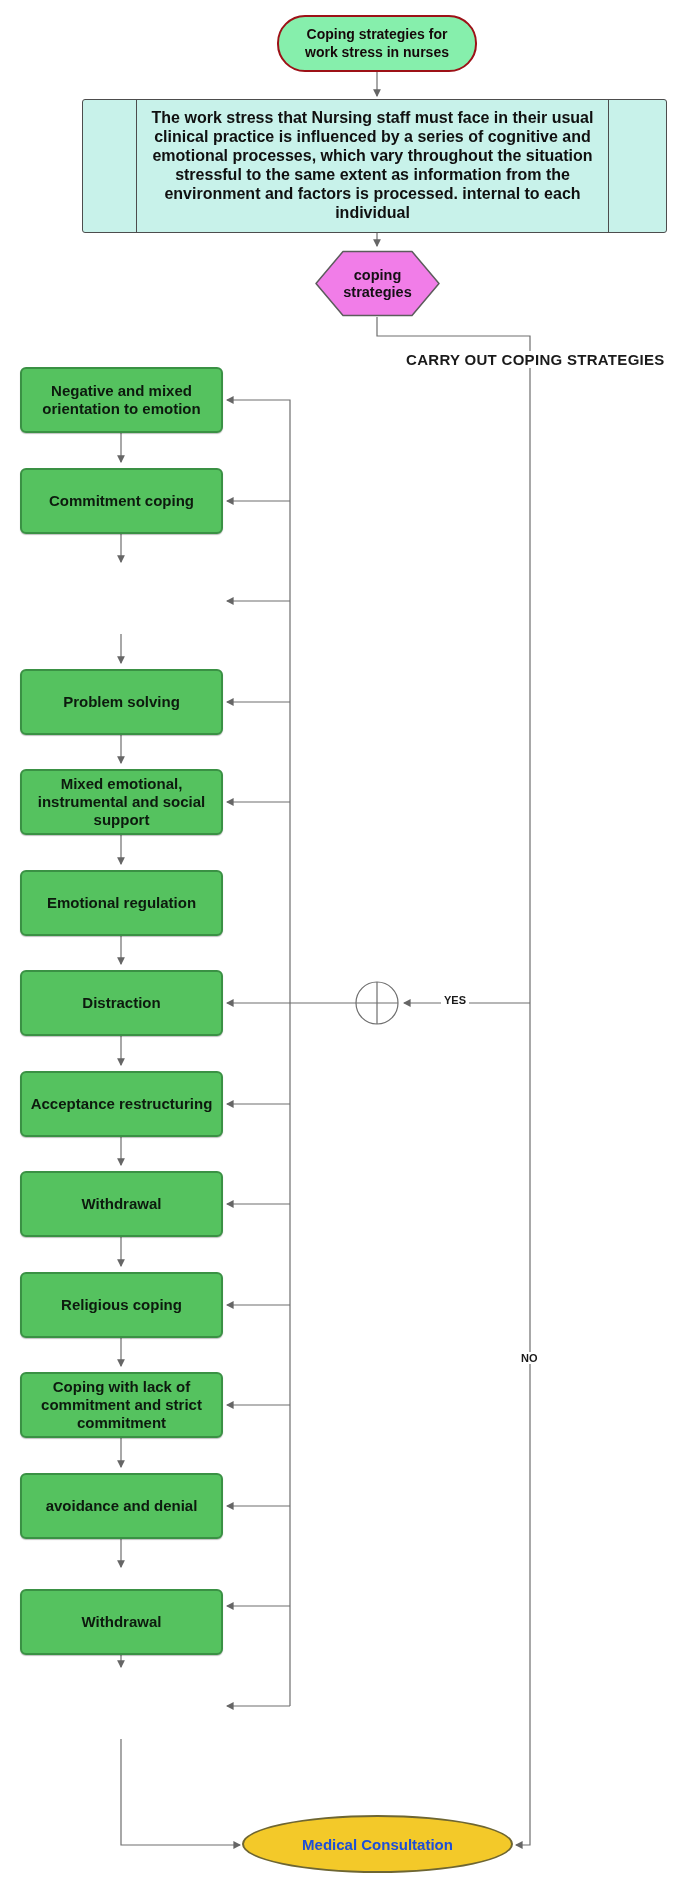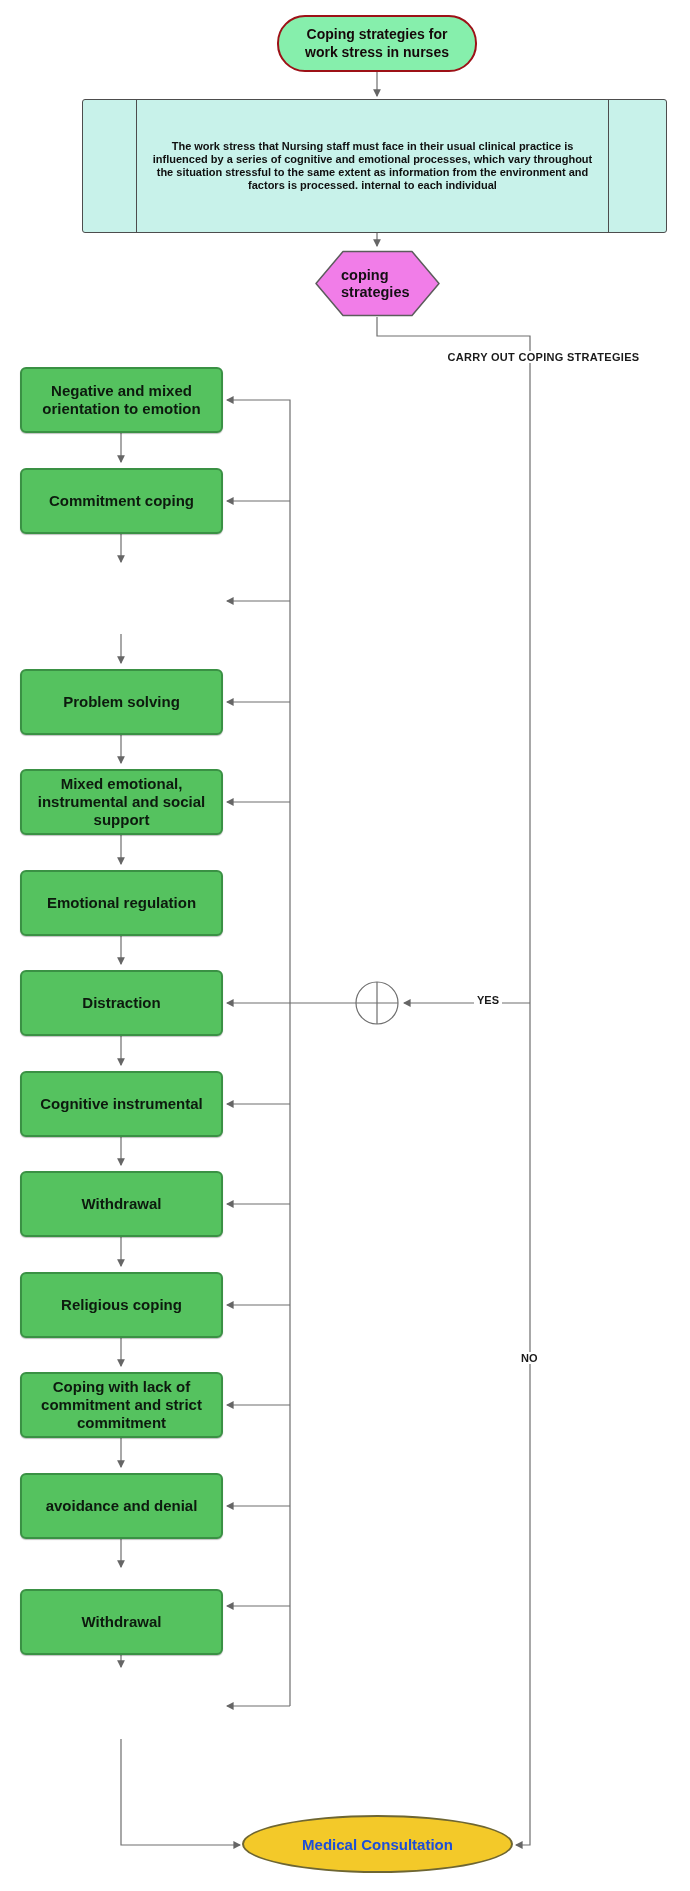--- a/index.html
+++ b/index.html
@@ -19,47 +19,47 @@
   }
   .descwrap{
     position:absolute;left:82px;top:99px;width:585px;height:134px;z-index:2;
     background:#c8f2ea;border:1px solid #4d4d4d;border-radius:3px;
     display:flex;box-sizing:border-box;
   }
   .desc-cell-left{width:53px;border-right:1px solid #4d4d4d;}
   .desc-cell-right{width:57px;border-left:1px solid #4d4d4d;}
   .desc-cell-mid{
     flex:1;display:flex;align-items:center;justify-content:center;
-    font-weight:bold;font-size:11px;line-height:1.18;text-align:center;
+    font-weight:bold;font-size:16px;line-height:1.18;text-align:center;
     padding:4px 12px;color:#101010;
   }
   .hex{position:absolute;left:315px;top:250px;width:125px;height:67px;z-index:2;}
   .hex svg{position:absolute;left:0;top:0;}
   .hex .hex-label{
     position:absolute;inset:0;display:flex;align-items:center;justify-content:center;
-    font-weight:bold;font-size:14.5px;line-height:1.15;text-align:left;
+    font-weight:bold;font-size:14.5px;line-height:1.15;text-align:center;
     padding:0 26px;color:#141014;
   }
   .strategy{
     left:20px;width:203px;height:66px;
     background:#55c25f;border:2px solid #3a9144;border-radius:6px;
     font-size:15px;line-height:1.18;padding:0 4px;color:#0d1a0e;
     box-shadow:0 1px 1px rgba(0,0,0,0.25);
   }
   .terminal{
     left:242px;top:1815px;width:271px;height:58px;
     background:#f3c929;border:2px solid #6e6632;border-radius:50%;
     font-size:15px;color:#1d4ed8;
   }
   .floatlabel{
     position:absolute;z-index:3;background:#ffffff;font-weight:bold;color:#1a1a1a;
     text-align:center;white-space:nowrap;
   }
-  .carry{left:416px;top:351px;width:255px;font-size:11px;letter-spacing:0.3px;}
-  .yes{left:441px;top:994px;font-size:11px;padding:0 3px;margin-left:33px;}
+  .carry{left:406px;top:351px;width:255px;font-size:15px;letter-spacing:0.3px;}
+  .yes{left:441px;top:994px;font-size:11px;padding:0 3px;}
   .no{left:518px;top:1352px;font-size:11px;padding:0 3px;}
 </style>
 </head>
 <body>
 
 <div class="canvas">
 
   <svg class="connectors" width="690" height="1891" viewBox="0 0 690 1891">
     <defs>
       <marker id="arr" viewBox="0 0 10 10" refX="8.5" refY="5" markerWidth="6.5" markerHeight="6.5" orient="auto-start-reverse">
@@ -126,21 +126,21 @@
   <div class="floatlabel carry">CARRY OUT COPING STRATEGIES</div>
   <div class="floatlabel yes">YES</div>
   <div class="floatlabel no">NO</div>
 
   <div class="node strategy" style="top:367px">Negative and mixed orientation to emotion</div>
   <div class="node strategy" style="top:468px">Commitment coping</div>
   <div class="node strategy" style="top:669px">Problem solving</div>
   <div class="node strategy" style="top:769px">Mixed emotional, instrumental and social support</div>
   <div class="node strategy" style="top:870px">Emotional regulation</div>
   <div class="node strategy" style="top:970px">Distraction</div>
-  <div class="node strategy" style="top:1071px">Cognitive instrumental</div>
+  <div class="node strategy" style="top:1071px">Acceptance restructuring</div>
   <div class="node strategy" style="top:1171px">Withdrawal</div>
   <div class="node strategy" style="top:1272px">Religious coping</div>
   <div class="node strategy" style="top:1372px">Coping with lack of commitment and strict commitment</div>
   <div class="node strategy" style="top:1473px">avoidance and denial</div>
   <div class="node strategy" style="top:1589px">Withdrawal</div>
 
   <div class="node terminal">Medical Consultation</div>
 
 </div>
 

